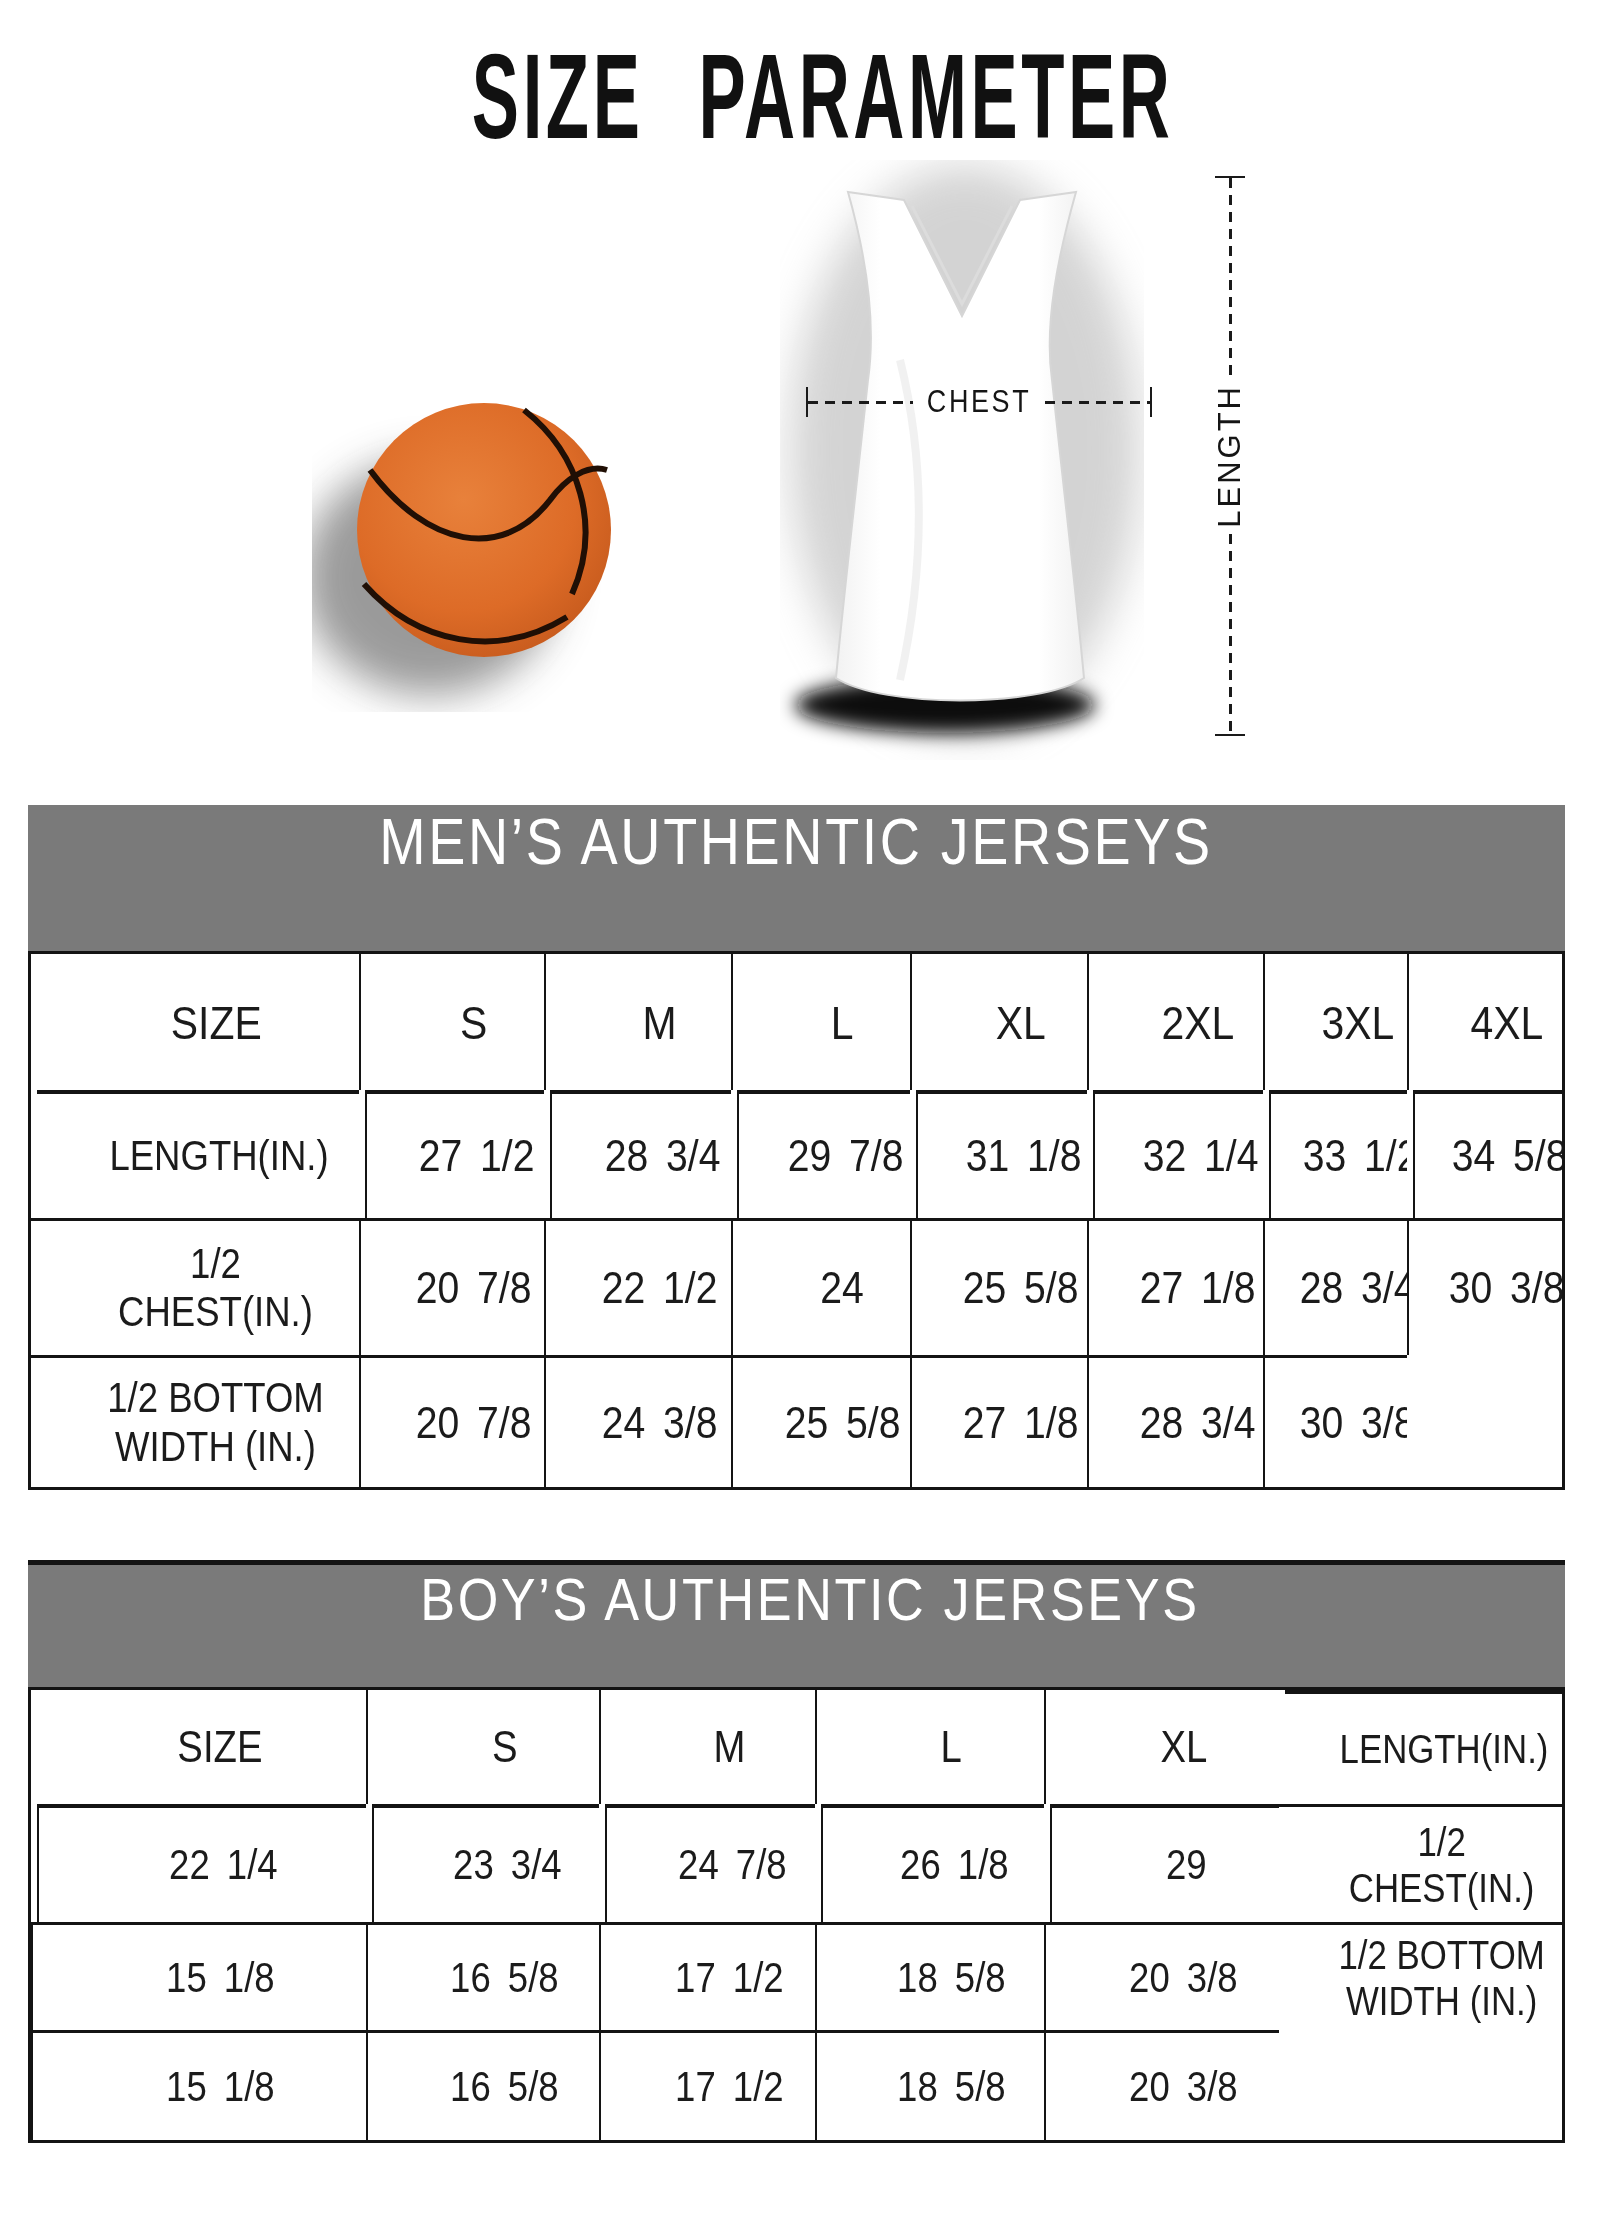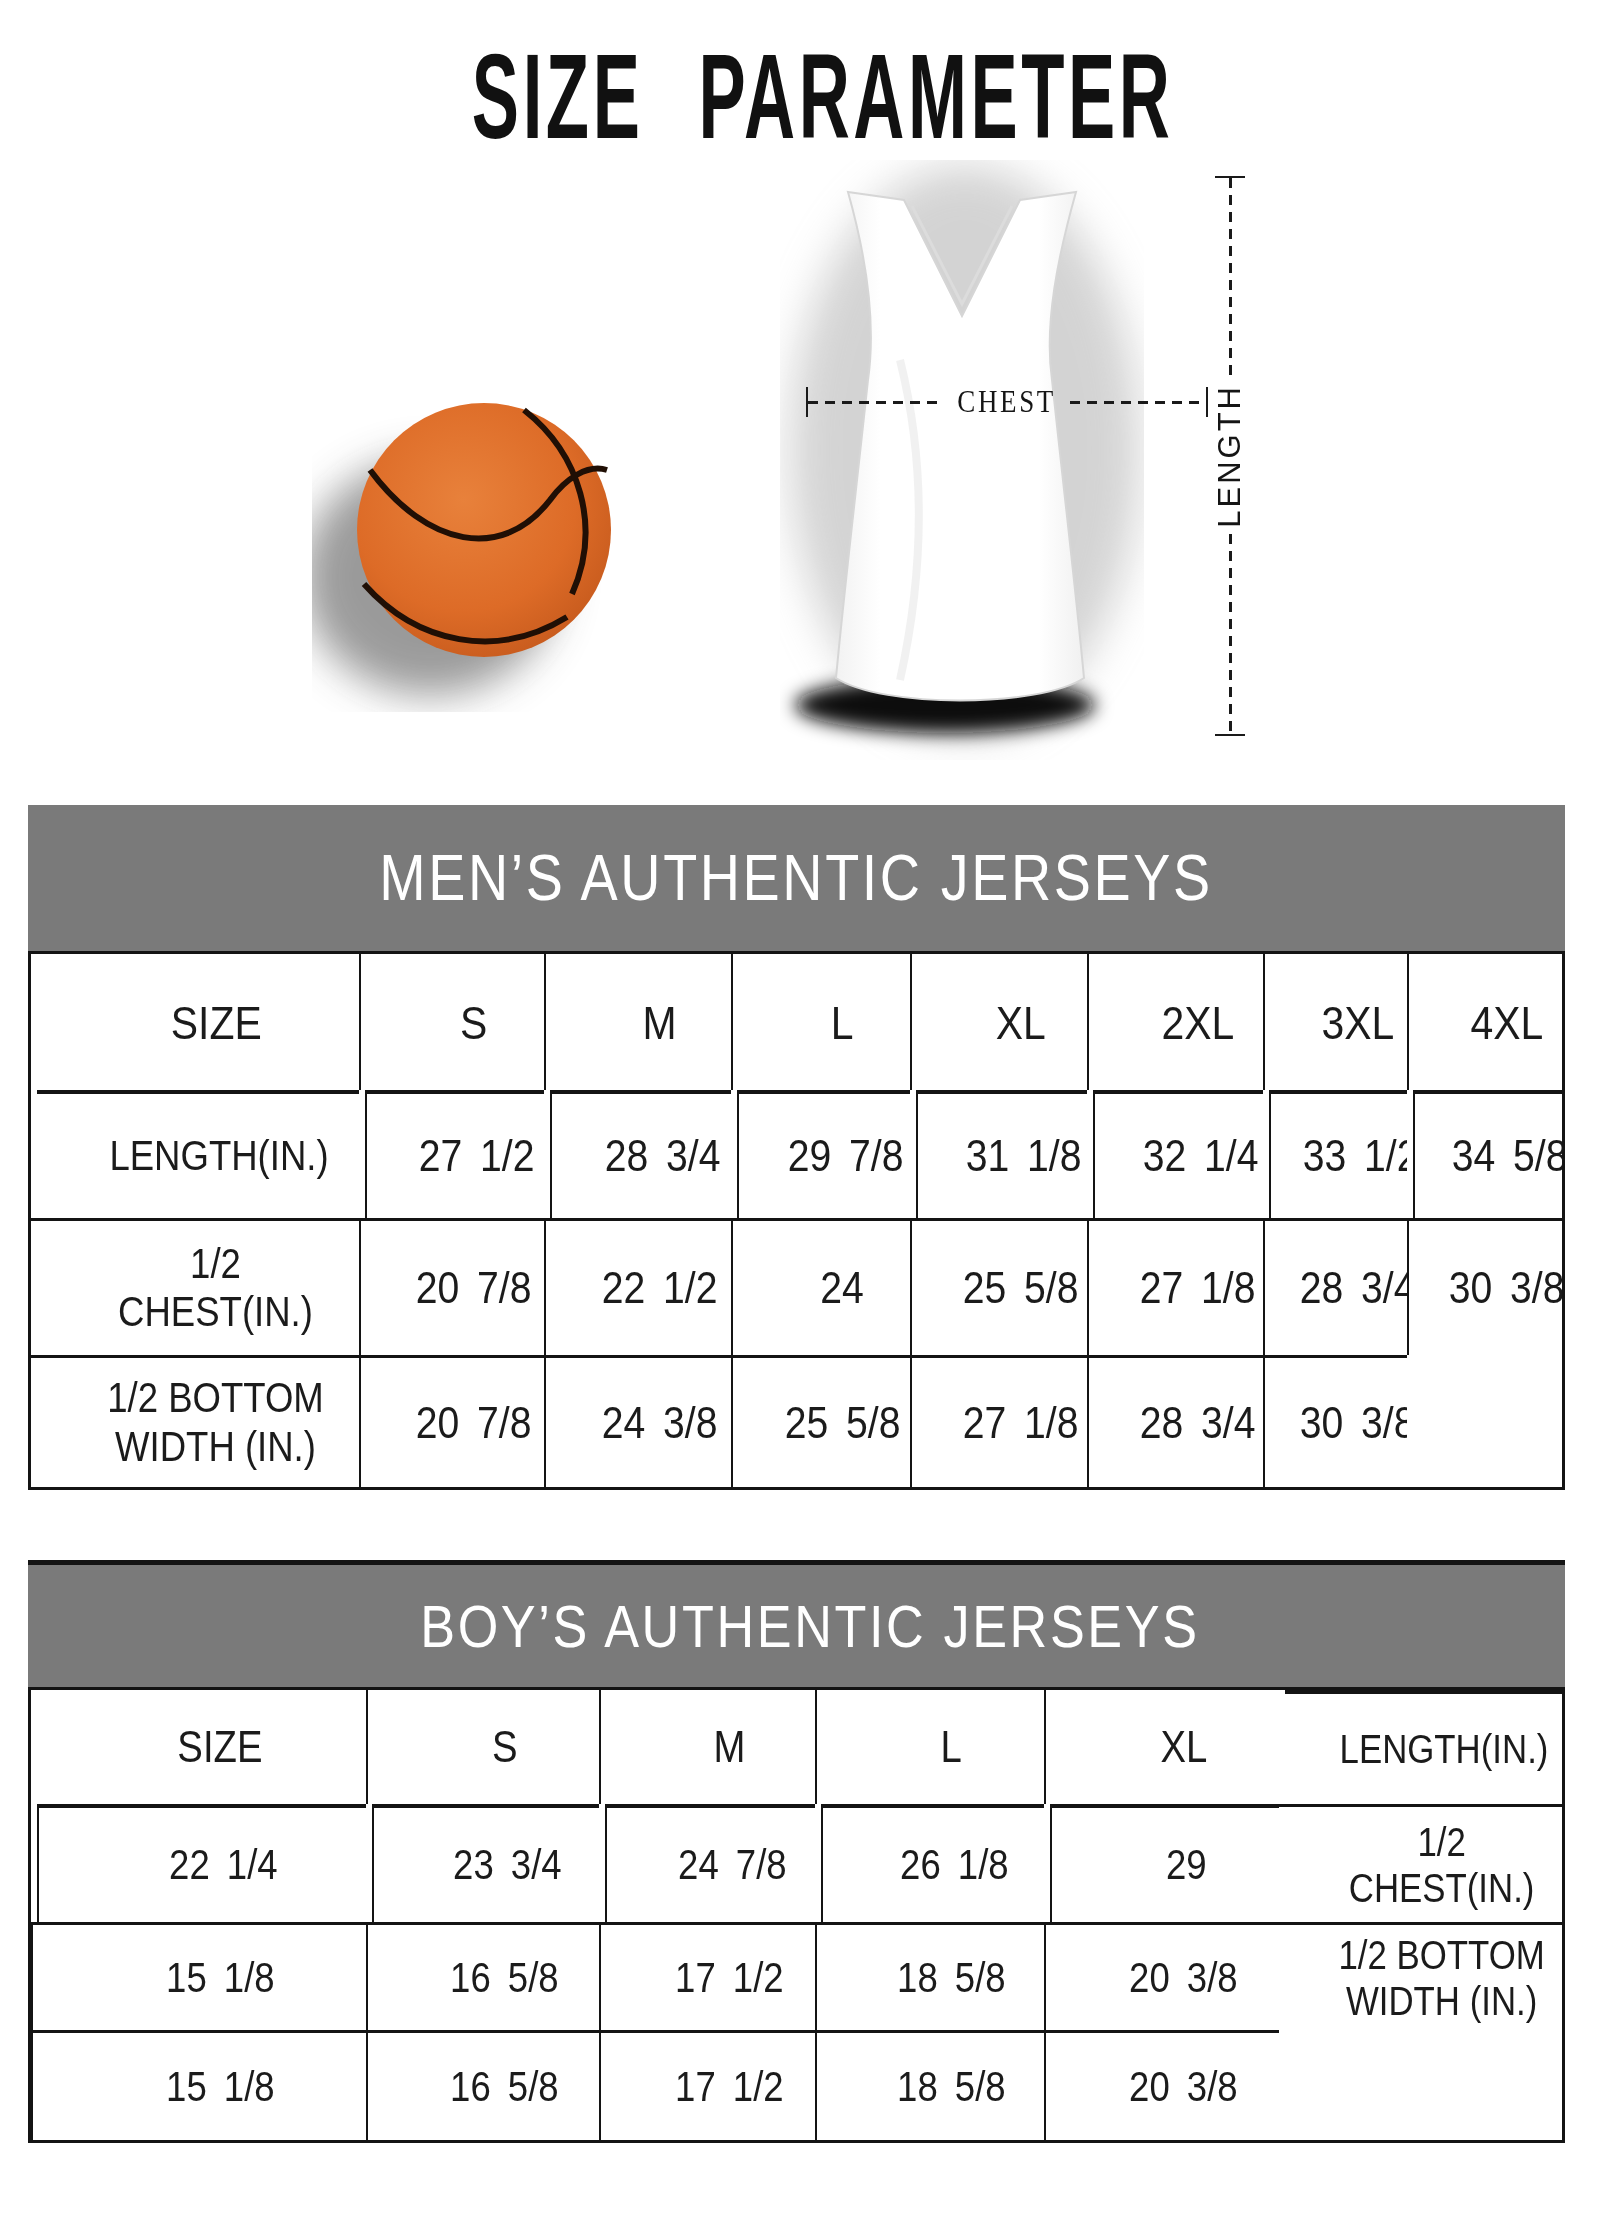--- a/index.html
+++ b/index.html
@@ -8,41 +8,41 @@
 
   
   .title-wrap{position:absolute;top:28px;left:0;width:100%;text-align:center;margin-left:23px;}
   .title-wrap h1{display:inline-block;margin:0;font-size:118px;font-weight:700;color:#111;
                  letter-spacing:.05em;word-spacing:.45em;transform:scale(.60,1.02);transform-origin:50% 50%;}
 
   
   .ball{position:absolute;left:312px;top:372px;width:340px;height:340px;}
   .jersey{position:absolute;left:780px;top:160px;width:364px;height:600px;}
 
-  .chest-line{position:absolute;left:806px;top:384px;width:402px;height:36px;
-              display:flex;align-items:center;font-family:Liberation Serif, serif;}
+  .chest-line{position:absolute;left:806px;top:384px;width:346px;height:36px;
+              display:flex;align-items:center;}
   .tick-v{width:2px;height:30px;background:#1a1a1a;flex:0 0 auto;}
   .dash-h{flex:1 1 auto;height:3px;
           background:repeating-linear-gradient(90deg,#1a1a1a 0 10px,transparent 10px 17px);}
   .mlabel{font-size:31px;letter-spacing:3px;color:#151515;padding:0 6px;white-space:nowrap;}
 
   .length-line{position:absolute;left:1198px;top:176px;width:64px;height:560px;
                display:flex;flex-direction:column;align-items:center;}
   .tick-h{height:2px;width:30px;background:#1a1a1a;flex:0 0 auto;}
   .dash-v{flex:1 1 auto;width:3px;
           background:repeating-linear-gradient(180deg,#1a1a1a 0 10px,transparent 10px 17px);}
   .vert{writing-mode:vertical-rl;transform:rotate(180deg);padding:6px 0;}
 
   .cd{display:inline-block;transform:scaleX(.87);transform-origin:50% 50%;white-space:nowrap;}
 
   
   .tbl{position:absolute;left:28px;width:1537px;}
   .mens{top:805px;}
   .boys{top:1560px;}
-  .bar{background:#7a7a7a;display:flex;align-items:center;justify-content:center;}
+  .bar{background:#7a7a7a;display:flex;align-items:flex-start;justify-content:center;}
   .mens .bar{height:146px;}
   .boys .bar{height:122px;border-top:5px solid #141414;padding-left:26px;}
   .bar span{color:#ffffff;font-size:64px;letter-spacing:3px;}
   .boys .bar span{font-size:60px;}
 
   .grid{display:grid;border:3px solid #141414;background:#fff;}
   .mens-grid{grid-template-columns:21.4% 12.1% 12.2% 11.7% 11.6% 11.5% 9.4% 10.1%;
              grid-template-rows:136px 128px 137px 132px;}
   .boys-grid{grid-template-columns:21.9% 15.2% 14.1% 15.0% 15.3% 18.5%;
              grid-template-rows:114px 118px 108px 110px;}

